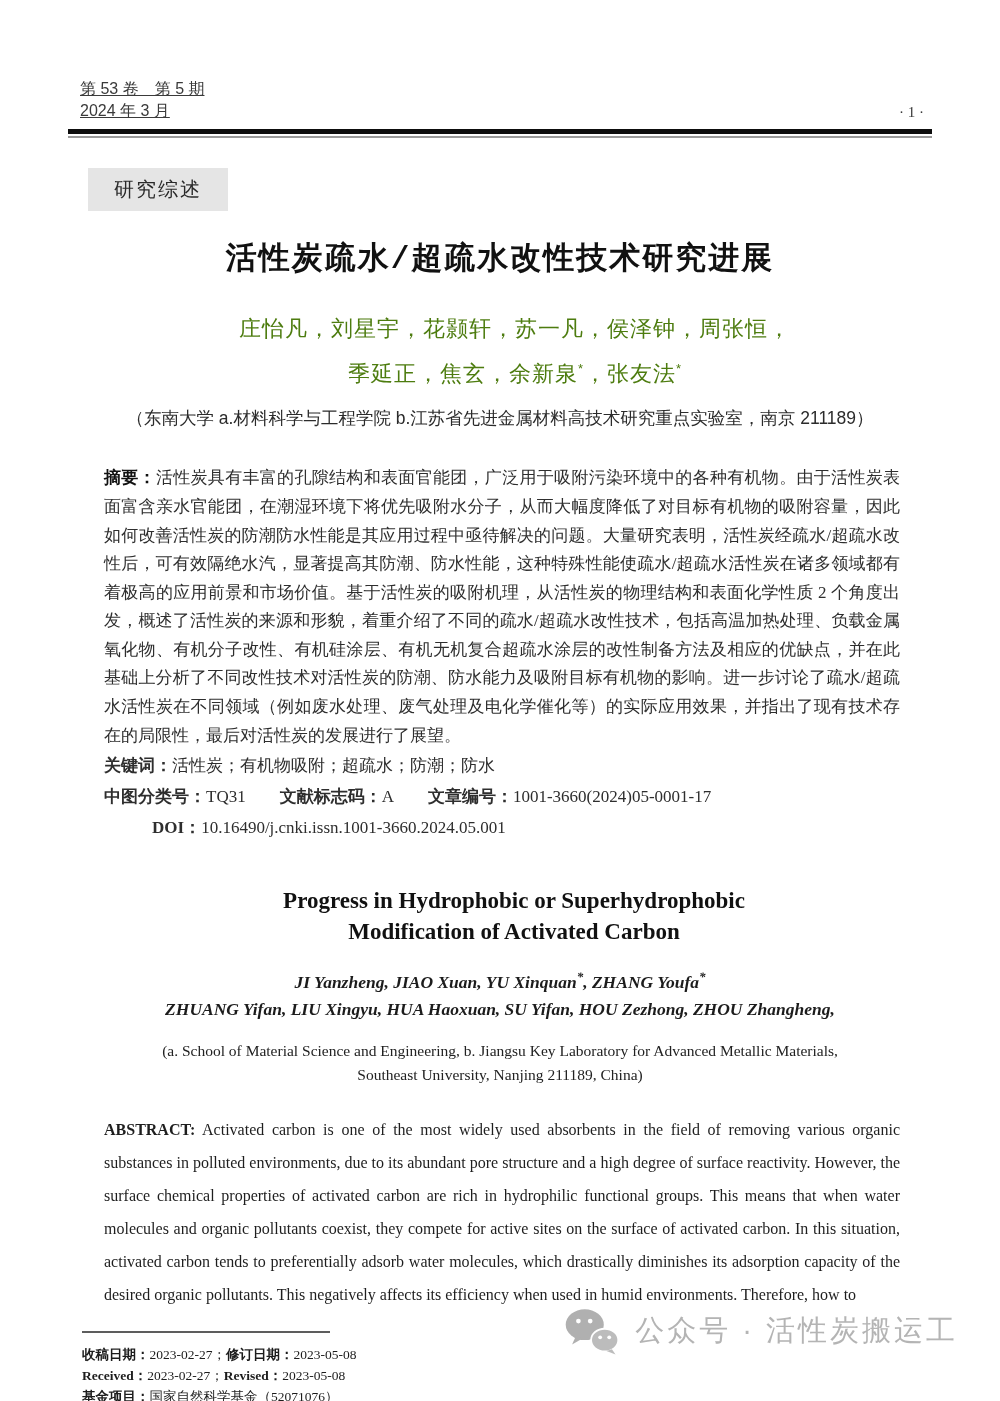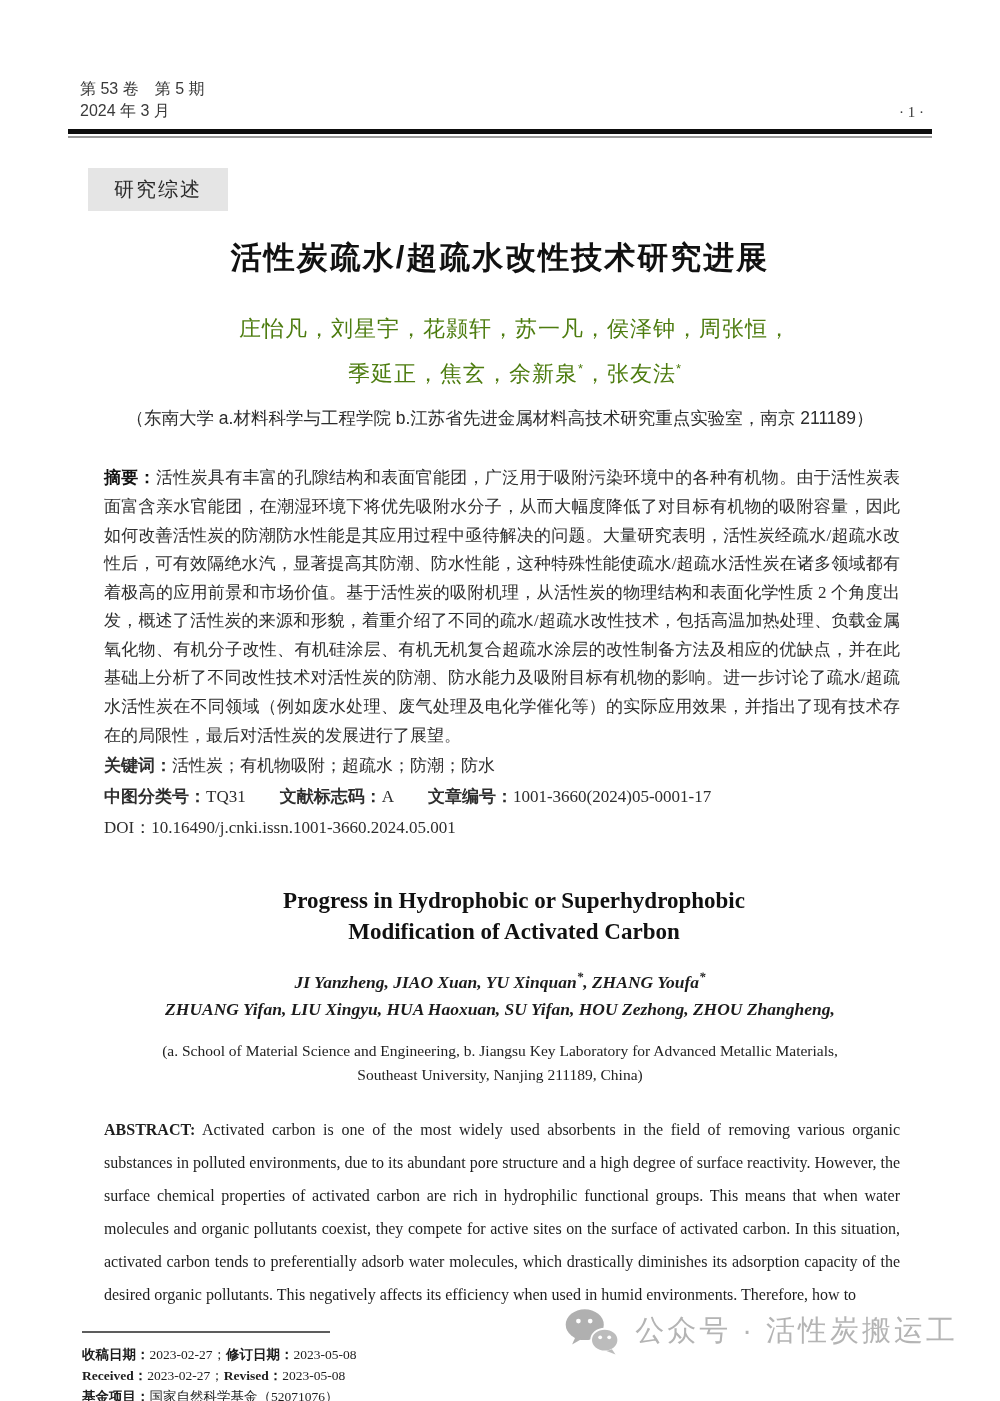--- a/index.html
+++ b/index.html
@@ -13,40 +13,40 @@
     overflow:hidden;
     box-sizing:border-box;
     padding-top:78px;
   }
   
   .jheader{
     display:flex;justify-content:space-between;align-items:flex-end;
     margin:0 76px 0 80px;
     color:#3a3a3a;
   }
-  .jheader .left{font-family:"Liberation Sans","DejaVu Sans",sans-serif;font-size:16px;line-height:22px;}
+  .jheader .left{font-family:"Liberation Sans","DejaVu Sans",sans-serif;font-size:16px;line-height:22px;text-decoration:underline;}
   .jheader .center{text-align:center;}
   .jheader .center .cn{font-size:18px;letter-spacing:2px;font-family:"Liberation Sans","DejaVu Sans",sans-serif;}
   .jheader .center .en{font-size:16px;letter-spacing:1px;margin-top:3px;}
   .jheader .right{font-size:15px;padding-bottom:1px;}
   .rule-thick{height:5px;background:#0d0d0d;margin:7px 68px 0 68px;}
   .rule-thin{height:2px;background:#9a9a9a;margin:2px 68px 0 68px;}
   
   .badge{
     display:inline-block;
     margin:30px 0 0 88px;
     background:#e5e5e5;color:#2a2a2a;
     font-family:"Liberation Sans","DejaVu Sans",sans-serif;
     font-size:20px;letter-spacing:2px;
     padding:8px 26px;
   }
   
   .title-cn{
     text-align:center;font-weight:bold;font-size:31px;letter-spacing:2px;
-    font-family:Liberation Sans, sans-serif;
+    font-family:Liberation Mono, monospace;
     margin-top:26px;color:#111;
   }
   .authors-cn{
     text-align:center;font-size:22px;line-height:40px;letter-spacing:1px;
     font-family:"Liberation Sans","DejaVu Sans",sans-serif;
     margin-top:30px;color:#4d7c0f;margin-left:30px;
   }
   .authors-cn sup,.authors-en sup{font-size:13px;vertical-align:super;}
   .affil-cn{
     text-align:center;font-size:17.5px;margin-top:12px;color:#2b2b2b;
@@ -139,21 +139,21 @@
     <span class="lbl absblock-lbl" style="font-weight:bold;font-family:Liberation Sans, sans-serif;">关键词：</span><span>活性炭；有机物吸附；超疏水；防潮；防水</span>
   </div>
 
   
   <div class="metaline">
     <span style="font-weight:bold;font-family:'Liberation Sans','DejaVu Sans',sans-serif;">中图分类号：</span><span>TQ31</span><span class="gap"></span><span style="font-weight:bold;font-family:'Liberation Sans','DejaVu Sans',sans-serif;">文献标志码：</span><span>A</span><span class="gap"></span><span style="font-weight:bold;font-family:'Liberation Sans','DejaVu Sans',sans-serif;">文章编号：</span><span>1001-3660(2024)05-0001-17</span>
   </div>
 
   
   <div class="doiline">
-    <span style="font-weight:normal;">DOI：</span><span>10.16490/j.cnki.issn.1001-3660.2024.05.001</span>
+    <span style="font-weight:bold;margin-left:48px;">DOI：</span><span>10.16490/j.cnki.issn.1001-3660.2024.05.001</span>
   </div>
 
   
   <div class="title-en">
     <div>Progress in Hydrophobic or Superhydrophobic</div>
     <div>Modification of Activated Carbon</div>
   </div>
 
   
   <div class="authors-en">

